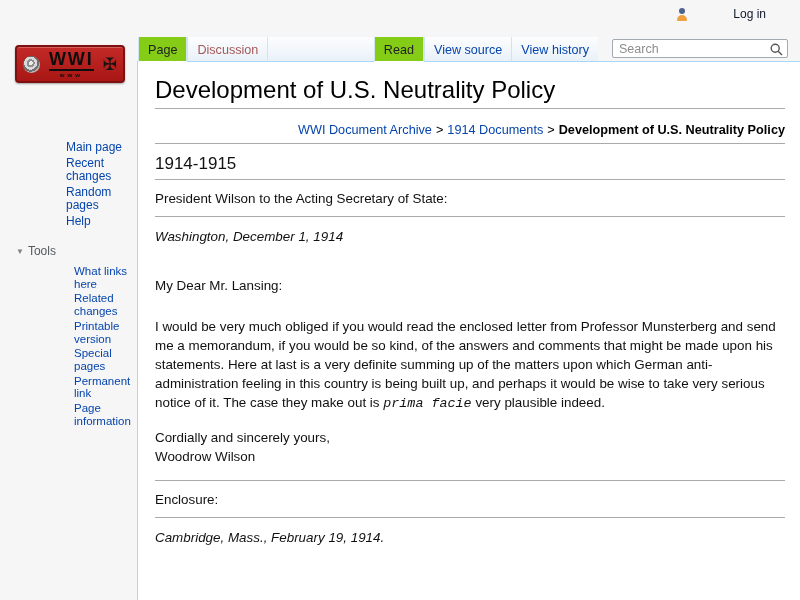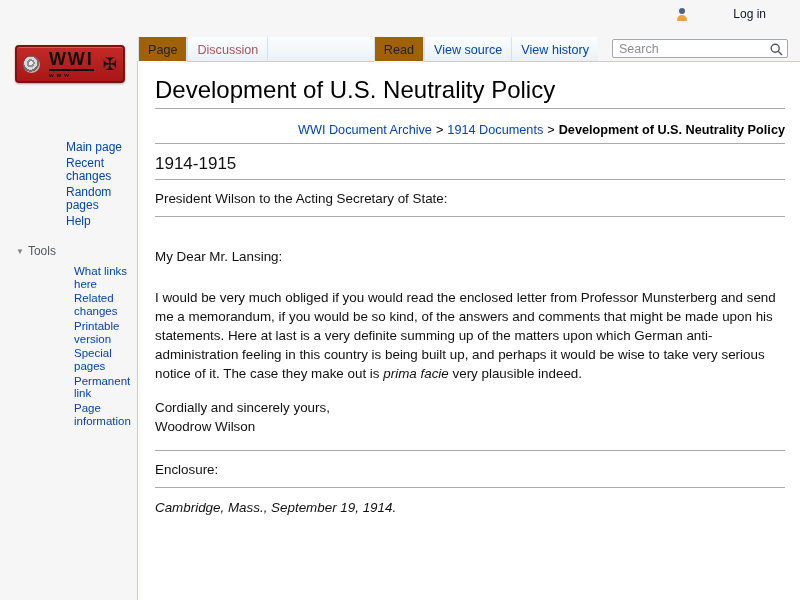--- a/index.html
+++ b/index.html
@@ -20,21 +20,21 @@
   .user-icon::before { content:""; position:absolute; top:0; left:3px; width:6px; height:6px; border-radius:50%; background:#4c618c; }
   .user-icon::after { content:""; position:absolute; bottom:0; left:1px; width:10px; height:6px; border-radius:5px 5px 1px 1px; background:#ef9f3e; }
 
   
   .logo { position:absolute; left:15px; top:45px; width:110px; height:38px;
     background:linear-gradient(#c22a27,#a81715); border:2px solid #7e100f; border-radius:4px;
     box-shadow: inset 0 1px 0 rgba(255,255,255,.25), 0 1px 2px rgba(0,0,0,.35);
     display:flex; align-items:center; justify-content:space-between; padding:0 6px; cursor:pointer; }
   .roundel { width:17px; height:17px; border-radius:50%;
     background:radial-gradient(circle at 45% 42%, #ececec 0 2px, #8f8f8f 2px 4px, #d9d9d9 4px 6.5px, #6f6f6f 6.5px 8.5px, #b5b5b5 8.5px); }
-  .wwi-wrap { display:flex; flex-direction:column; align-items:flex-start; line-height:1; }
+  .wwi-wrap { display:flex; flex-direction:column; align-items:center; line-height:1; }
   .wwi-main { font-size:18px; font-weight:bold; color:#0d0d0d; letter-spacing:2px; border-bottom:2px solid #0d0d0d; padding-bottom:1px; }
   .wwi-sub { font-size:6px; font-weight:bold; color:#0d0d0d; letter-spacing:3px; margin-top:1px; }
   .iron-cross { font-size:17px; color:#141414; line-height:1; }
 
   
   .sidebar { position:absolute; left:0; top:140px; width:137px; font-size:12px; }
   .sidebar ul { list-style:none;padding-left:44px; }
   .side-nav li { padding:1px 0 1px 22px; line-height:13.5px; }
   .sidebar a { color:#0645ad; }
   .tools-head { margin:15px 0 6px 16px; color:#54595d; font-size:12px; display:flex; align-items:center; gap:4px; cursor:pointer; }
@@ -42,21 +42,21 @@
   .side-tools li { padding:1px 0 1px 30px; line-height:12.7px; font-size:11.5px; }
 
   
   .tabs-underline { position:absolute; left:137px; right:0; top:61px; height:1px; background:#a7d7f9; }
   .tabs-row { position:absolute; left:138px; right:0; top:37px; height:25px; font-size:12.6px; }
   .tabs-left { position:absolute; left:0; top:0; height:25px; display:flex; }
   .tabs-right { position:absolute; right:12px; top:0; height:25px; display:flex; }
   .tab { height:25px; line-height:26px; padding:0 9px; white-space:nowrap; cursor:pointer;
     background:linear-gradient(to bottom,#fcfdfe 0%,#eaf2f8 95%);
     border-left:1px solid #cfe3f1; border-bottom:1px solid #a7d7f9; color:#0645ad; }
-  .tab.active { background:#a16207; border-bottom:1px solid #fff; color:#222; border-left:1px solid #cfe3f1; border-right:1px solid #cfe3f1; }
+  .tab.active { background:#84cc16; border-bottom:1px solid #fff; color:#222; border-left:1px solid #cfe3f1; border-right:1px solid #cfe3f1; }
   .tab.newpage { color:#a55858; }
   .tab-filler { width:205px; height:25px; background:linear-gradient(to bottom,#fcfdfe 0%,#eaf2f8 95%);
     border-left:1px solid #cfe3f1; border-right:1px solid #cfe3f1; border-bottom:1px solid #a7d7f9; }
   .search-wrap { margin-left:14px; position:relative; align-self:flex-start; margin-top:2px; }
   .search-input { width:176px; height:19px; border:1px solid #a2a9b1; border-radius:2px; padding:0 22px 0 6px;
     font-size:12.5px; font-family:"Liberation Sans",sans-serif; color:#222; background:#fff; }
   .search-input::placeholder { color:#8d8d8d; opacity:1; }
   .search-icon { position:absolute; right:5px; top:3.5px; cursor:pointer; }
 
   
@@ -69,21 +69,21 @@
   .breadcrumb .current { font-weight:bold; }
 
   .article { font-size:13.4px; line-height:19px; color:#111; }
   .h-period { margin-top:10px; font-size:17px; font-weight:normal; padding-bottom:6px; border-bottom:1px solid #aaa; }
   .h-line { margin-top:9px; font-size:13.4px; font-weight:normal; padding-bottom:8px; border-bottom:1px solid #aaa; }
   .dateline { margin-top:10px; font-style:italic; }
   .salutation { margin-top:30px; }
   .bodypara { margin-top:22px; }
   .closing { margin-top:15px; }
   .article hr { margin-top:14px; border:0; border-top:1px solid #aaa; }
-  .inline-italic { font-style:italic; }
+  .inline-italic { font-style:italic;font-family:Liberation Mono, monospace; }
 </style>
 </head>
 <body>
 
 <div class="personal">
   <span class="user-icon"></span>
   <a href="#">Log in</a>
 </div>
 
 <div class="logo">
@@ -143,29 +143,30 @@
   <h1 class="title">Development of U.S. Neutrality Policy</h1>
 
   <div class="breadcrumb">
     <a href="#">WWI Document Archive</a><span class="sep">&gt;</span><a href="#">1914 Documents</a><span class="sep">&gt;</span><span class="current">Development of U.S. Neutrality Policy</span>
   </div>
 
   <div class="article">
     <h2 class="h-period">1914-1915</h2>
     <h3 class="h-line">President Wilson to the Acting Secretary of State:</h3>
 
+    <p class="dateline">Washington, December 1, 1914</p>
     <p class="salutation">My Dear Mr. Lansing:</p>
 
     <p class="bodypara"><span>I would be very much obliged if you would read the enclosed letter from Professor Munsterberg and send me a memorandum, if you would be so kind, of the answers and comments that might be made upon his statements. Here at last is a very definite summing up of the matters upon which German anti-administration feeling in this country is being built up, and perhaps it would be wise to take very serious notice of it. The case they make out is </span><span class="inline-italic">prima facie</span><span> very plausible indeed.</span></p>
 
     <p class="closing">
       <span>Cordially and sincerely yours,</span><br>
       <span>Woodrow Wilson</span>
     </p>
 
     <hr>
 
     <h3 class="h-line">Enclosure:</h3>
 
-    <p class="dateline">Cambridge, Mass., September 19, 1914.</p>
+    <p class="dateline">Cambridge, Mass., February 19, 1914.</p>
 
   </div>
 </main>
 
 </body></html>

